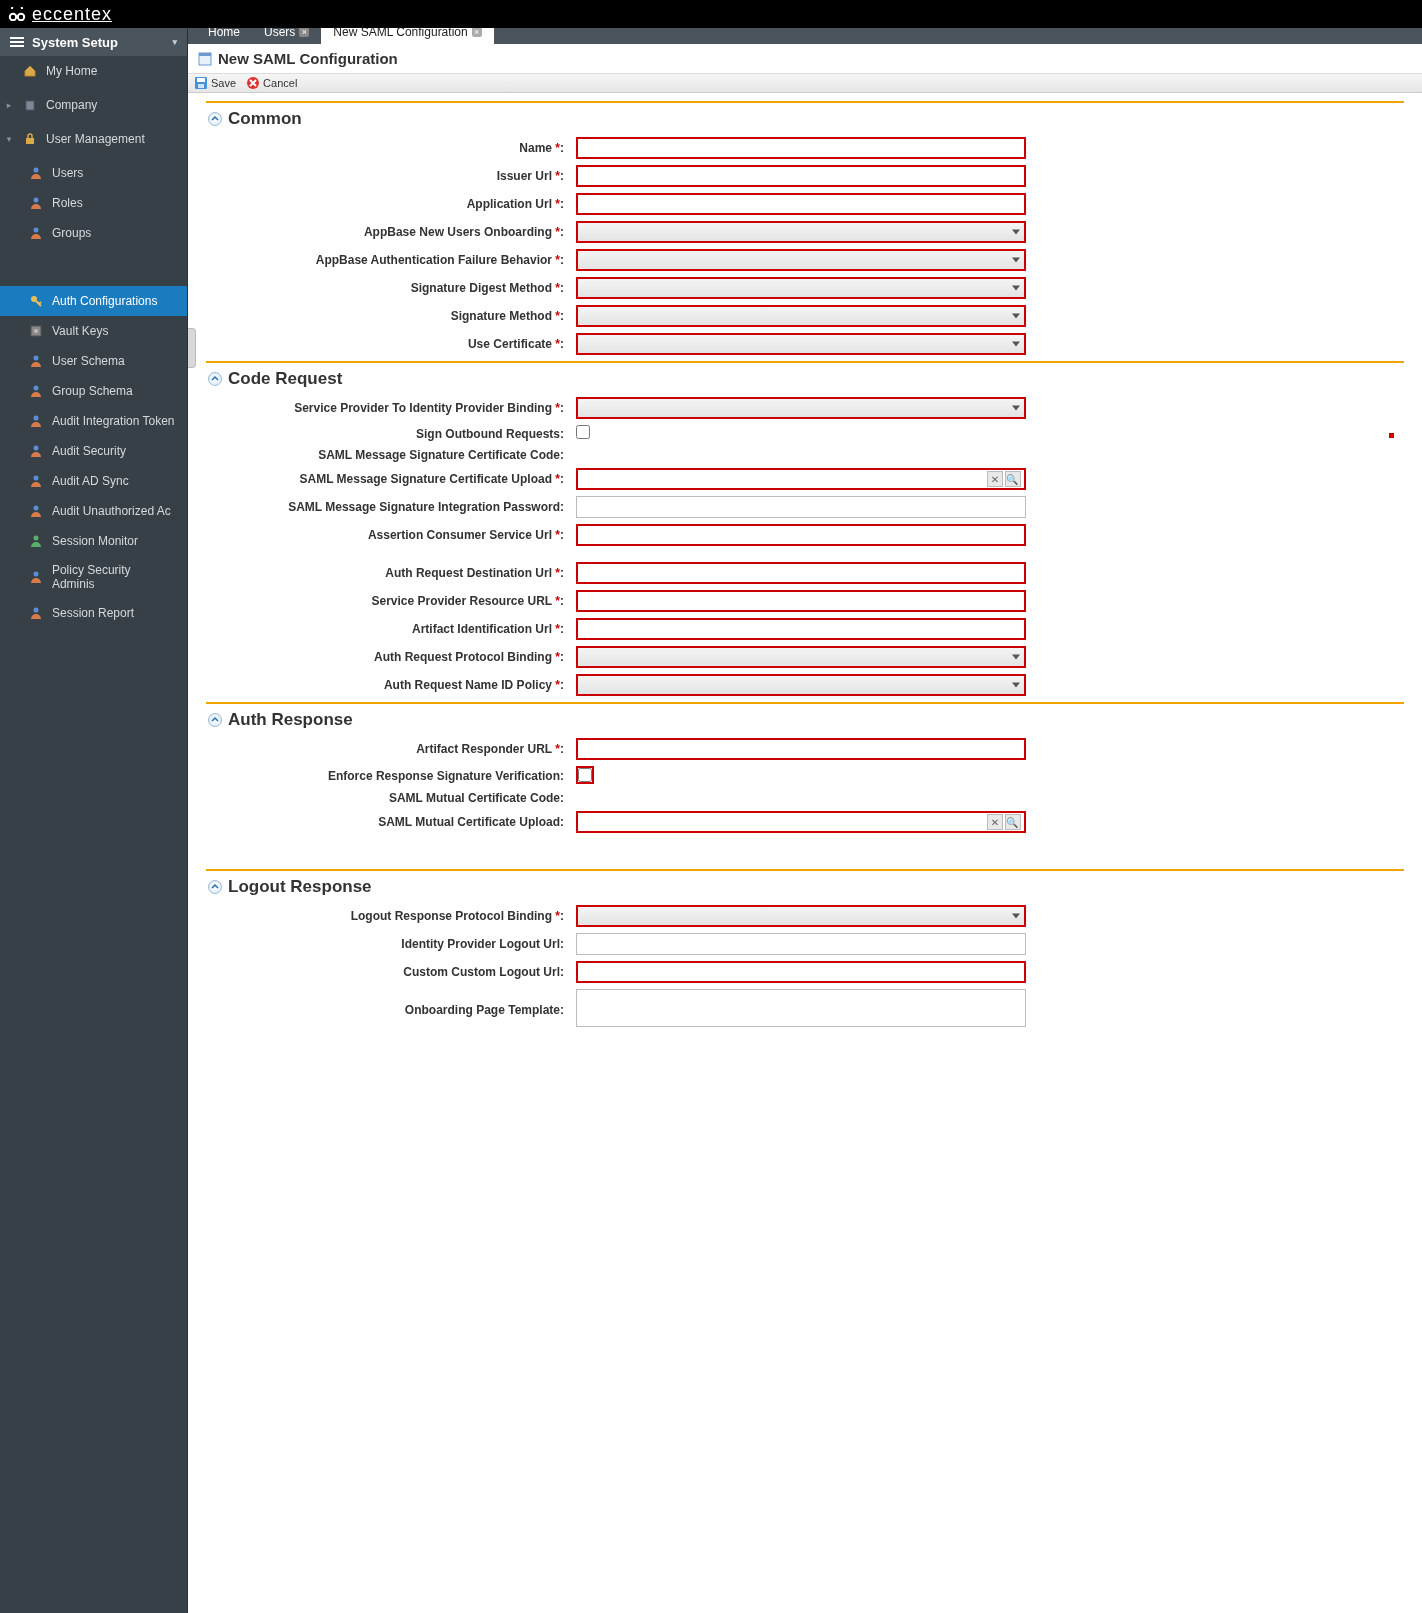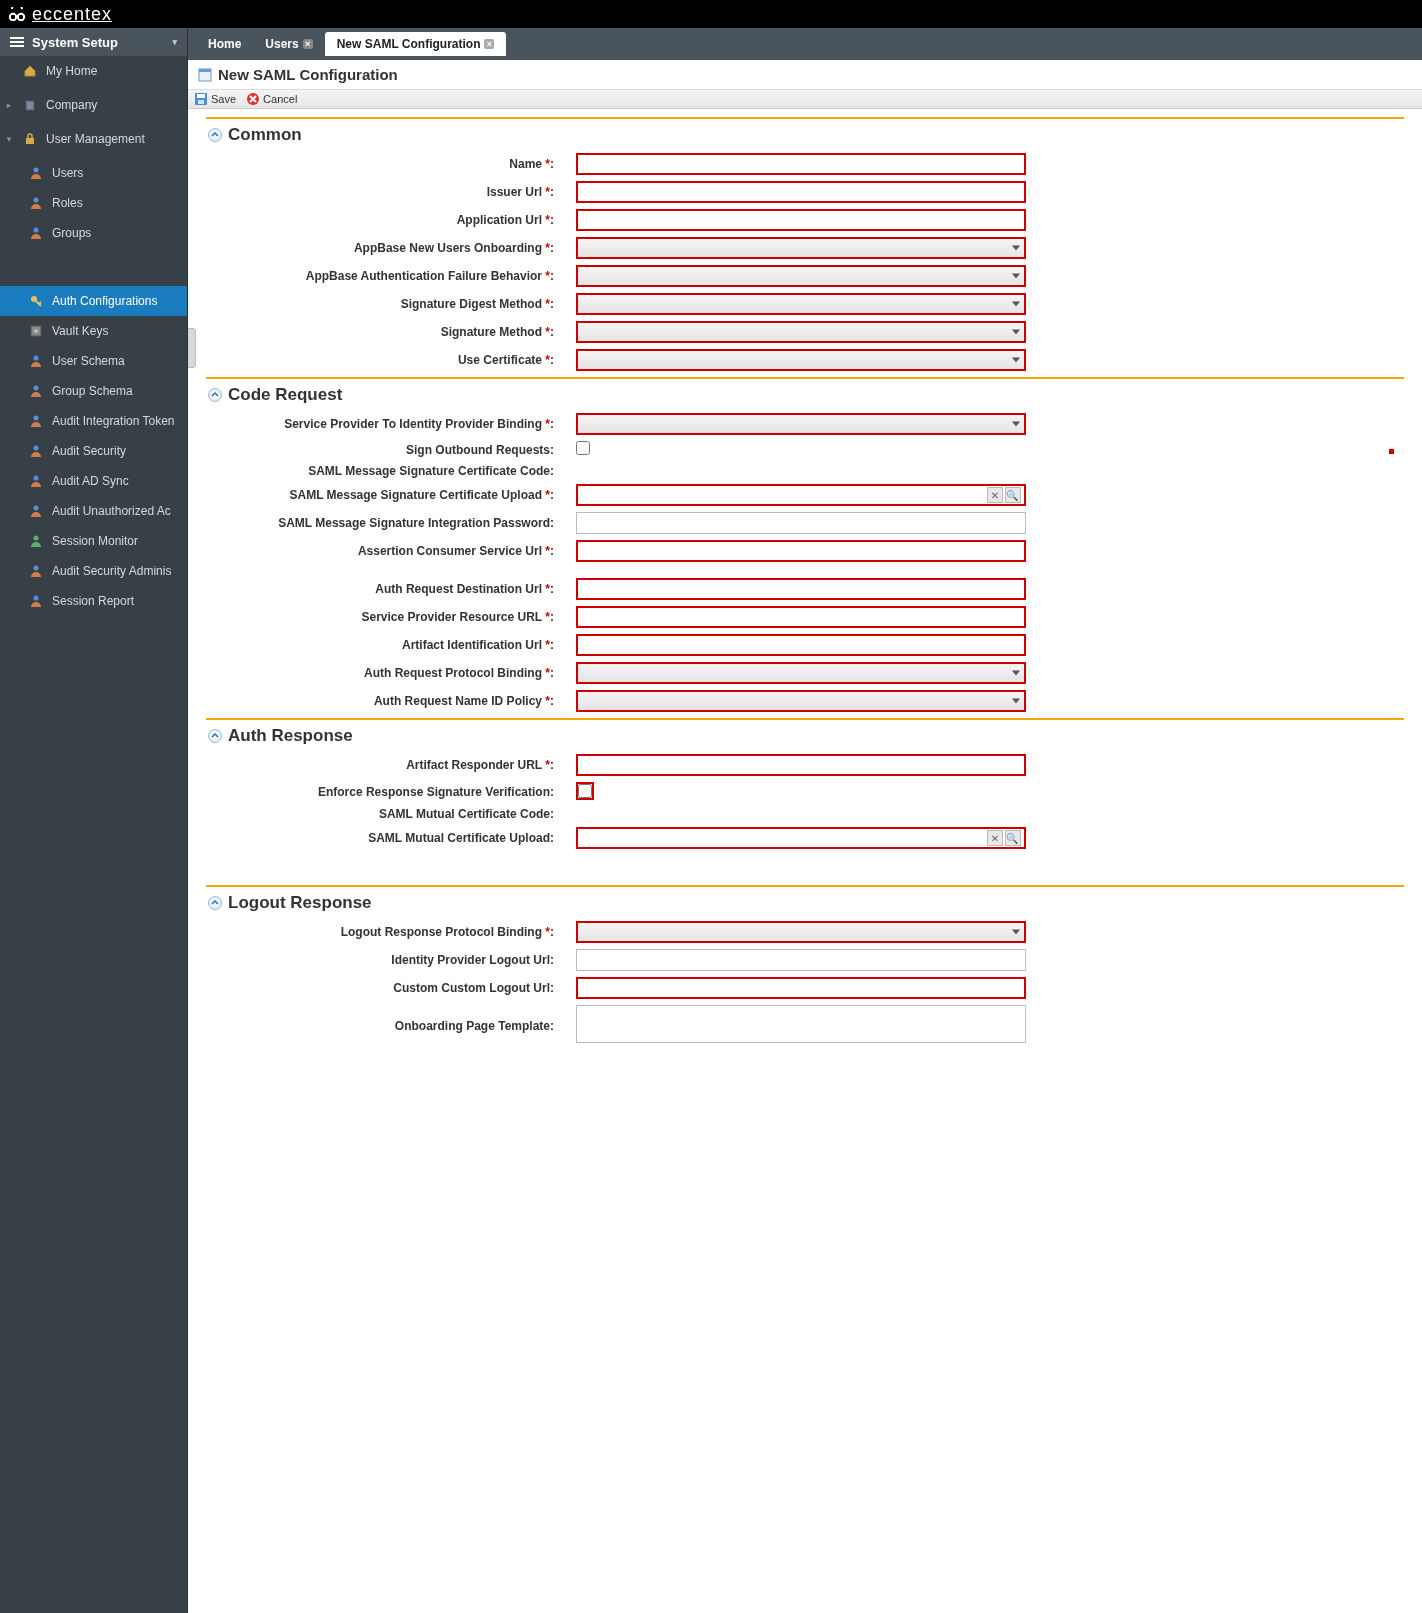--- a/index.html
+++ b/index.html
@@ -20,21 +20,21 @@
 
 .nav { list-style: none; }
 .nav li { display: flex; align-items: center; gap: 8px; padding: 7px 12px; cursor: pointer; font-size: 12px; color: #d6d9db; }
 .nav li.section { padding-left: 4px; }
 .nav li.child { padding-left: 28px; }
 .nav li.active { background: #1b7bbf; color: #fff; margin-top: 38px; }
 .nav .tree-icon { width: 10px; text-align:center; font-size:9px; color:#8a9199; }
 .nav .item-icon { width: 16px; height:16px; display:inline-flex; align-items:center; justify-content:center; }
 
 .main { flex: 1; background: #fff; display:flex; flex-direction:column; overflow:auto; position:relative; }
-.tabbar { background: #4a545c; height: 32px; display:flex; align-items:center; padding-left:8px;font-weight:bold; }
+.tabbar { background: #4a545c; height: 16px; display:flex; align-items:flex-end; padding-left:8px; }
 .tab { padding: 5px 12px; font-size: 12px; color:#fff; display:flex; align-items:center; gap:4px; border-top-left-radius:3px; border-top-right-radius:3px; position:relative; cursor:pointer; }
 .tab.active { background:#fff; color:#222; }
 .tab .close { font-size:9px; background:#888; color:#fff; width:10px; height:10px; border-radius:2px; display:inline-flex; align-items:center; justify-content:center; line-height:1; }
 .tab.active .close { background:#aaa; }
 
 .page-title-bar { padding: 6px 10px; display:flex; align-items:center; gap:6px; }
 .page-title-bar .title { font-size:15px; font-weight:bold; }
 .page-icon { width:14px; height:14px; }
 
 .toolbar { background: linear-gradient(#f5f5f5,#e6e6e6); border-top:1px solid #ddd; border-bottom:1px solid #ccc; padding:2px 6px; display:flex; gap:10px; align-items:center; }
@@ -44,21 +44,21 @@
 
 .form-area { padding: 8px 18px 40px 18px; }
 .section { margin-bottom: 4px; }
 .section-rule { height:2px; background:#f0a500; margin-bottom:4px; }
 .section-header { display:flex; align-items:center; gap:6px; padding:2px 0 8px 2px; }
 .collapse-icon { width:14px; height:14px; border:1px solid #9bbbd6; border-radius:50%; display:inline-flex; align-items:center; justify-content:center; background:radial-gradient(#fff,#d6e7f4); }
 .collapse-icon svg { display:block; }
 .section-title { font-weight:bold; font-size:17px; }
 
 .form-row { display:flex; align-items:center; margin-bottom:6px; }
-.form-label { width: 370px; text-align:right; padding-right:22px; font-weight:bold; font-size:12px; }
+.form-label { width: 370px; text-align:right; padding-right:12px; font-weight:bold; font-size:12px; }
 .req { color:#c00; }
 .form-control { flex:1; max-width: 450px; }
 .form-control input[type=text], .form-control select, .form-control .upload-box, .form-control textarea {
   width:100%; height:22px; border:2px solid #c00; background:#fff; font-size:12px; padding:1px 3px;
 }
 .form-control.plain input[type=text] { border:1px solid #bbb; }
 .form-control select { appearance:none; -webkit-appearance:none; background: linear-gradient(#f4f4f4,#e4e4e4); background-repeat:no-repeat; padding-right:18px; height:22px; border:2px solid #c00; position:relative; }
 .select-wrap { position:relative; }
 .select-wrap::after { content:""; position:absolute; right:6px; top:50%; transform:translateY(-50%); border-left:4px solid transparent; border-right:4px solid transparent; border-top:5px solid #555; pointer-events:none; }
 .select-wrap.req select { border:2px solid #c00; }
@@ -241,21 +241,21 @@
           </span>
           <span>Session Monitor</span>
         </li>
         <li class="child">
           <span class="item-icon">
             <svg width="14" height="14" viewBox="0 0 14 14">
               <circle cx="7" cy="4" r="2.5" fill="#5a8fd6"></circle>
               <path d="M2 13 a5 5 0 0 1 10 0 Z" fill="#d77b4a"></path>
             </svg>
           </span>
-          <span>Audit Security Adminis</span>
+          <span>Policy Security Adminis</span>
         </li>
         <li class="child">
           <span class="item-icon">
             <svg width="14" height="14" viewBox="0 0 14 14">
               <circle cx="7" cy="4" r="2.5" fill="#5a8fd6"></circle>
               <path d="M2 13 a5 5 0 0 1 10 0 Z" fill="#d77b4a"></path>
             </svg>
           </span>
           <span>Session Report</span>
         </li>

